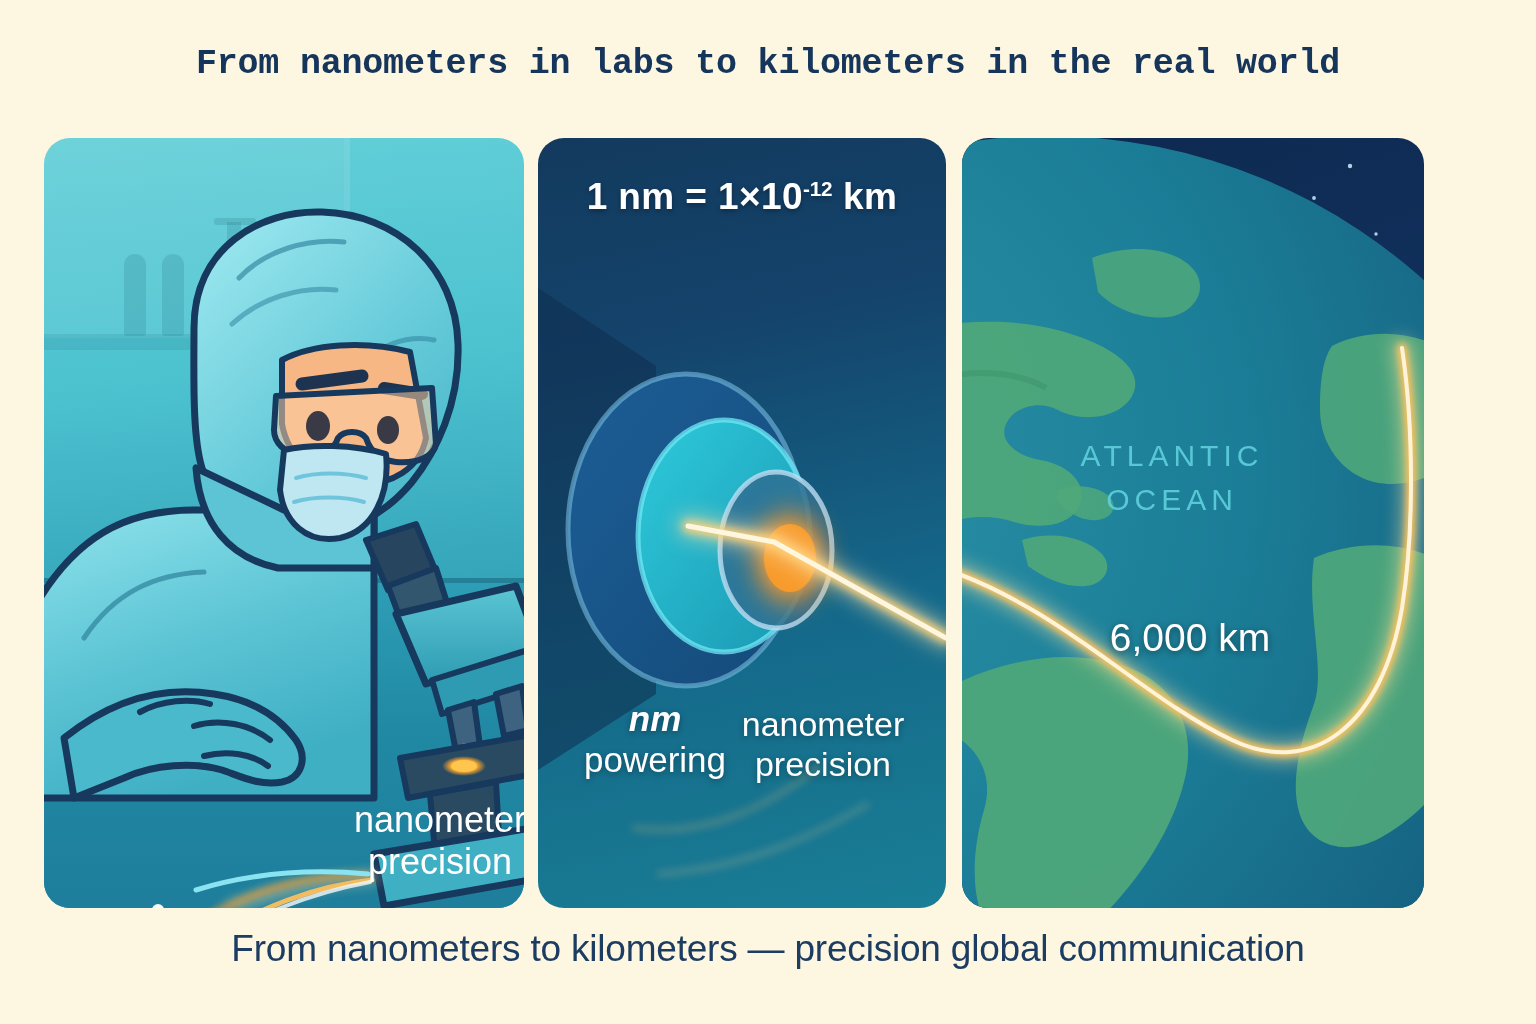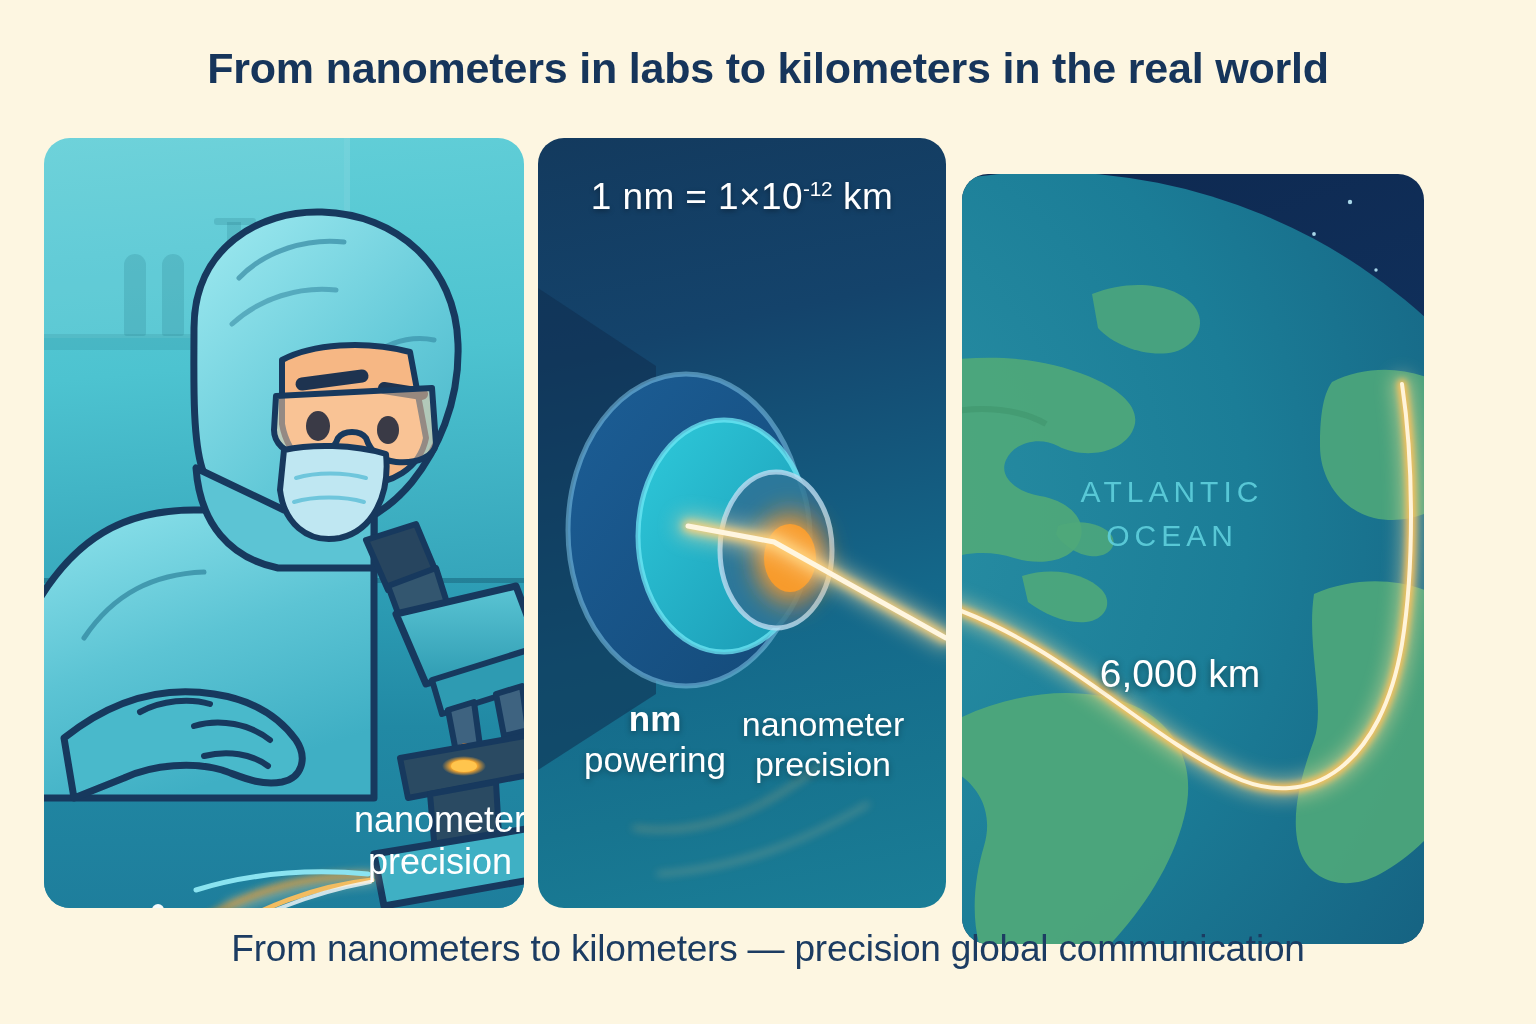--- a/index.html
+++ b/index.html
@@ -15,25 +15,26 @@
     position: relative;
   }
 
   
   #title {
     position: absolute;
     top: 44px;
     left: 0;
     width: 1536px;
     text-align: center;
-    font-size: 43px;
+    font-size: 35px;
     font-weight: bold;
     color: #16355B;
     letter-spacing: -0.2px;
     white-space: nowrap;
+    font-family: Liberation Mono, monospace;
   }
 
   
   #caption {
     position: absolute;
     top: 928px;
     left: 0;
     width: 1536px;
     text-align: center;
     font-size: 37px;
@@ -118,21 +119,21 @@
   #panel-fiber {
     background: linear-gradient(168deg, #133A5E 0%, #14436B 26%, #14688A 62%, #17748F 82%, #1A7E97 100%);
   }
   .fiber-eq {
     position: absolute;
     left: 0; top: 38px;
     width: 408px;
     text-align: center;
     color: #FFFFFF;
     font-size: 37px;
-    font-weight: normal;
+    font-weight: bold;
     letter-spacing: 0.4px;
     text-shadow: 0 2px 5px rgba(0,0,0,0.35);
     white-space: nowrap;
   }
   .fiber-eq sup {
     font-size: 0.56em;
     vertical-align: super;
     letter-spacing: -0.2px;
   }
   .fiber-labels {
@@ -143,49 +144,48 @@
     text-shadow: 0 2px 6px rgba(0,0,0,0.35);
   }
   .lbl-nm {
     position: absolute;
     left: 22px; top: 0;
     width: 190px;
     text-align: center;
     font-size: 35px;
     line-height: 1.18;
   }
-  .lbl-nm .strong { font-weight: bold; display: block; }
+  .lbl-nm .strong { font-weight: bold; display: block; font-style: italic; }
   .lbl-prec {
     position: absolute;
     left: 170px; top: 6px;
     width: 230px;
     text-align: center;
     font-size: 34px;
     line-height: 1.18;
   }
 
   
   #panel-globe {
     background: linear-gradient(160deg, #0E2950 0%, #10305C 40%, #123566 100%);
-    margin-top: 36px;
   }
   .globe-label-ocean {
     position: absolute;
     left: 60px; top: 296px;
     width: 300px;
     text-align: center;
     color: #5FD0DD;
     font-size: 30px;
     letter-spacing: 5px;
     line-height: 1.45;
     opacity: 0.9;
   }
   .globe-label-dist {
     position: absolute;
-    left: 68px; top: 478px;
+    left: 78px; top: 478px;
     width: 300px;
     text-align: center;
     color: #FFFFFF;
     font-size: 39px;
     text-shadow: 0 2px 7px rgba(0,0,0,0.45);
     white-space: nowrap;
   }
   svg { display: block; }
 </style>
 </head>

